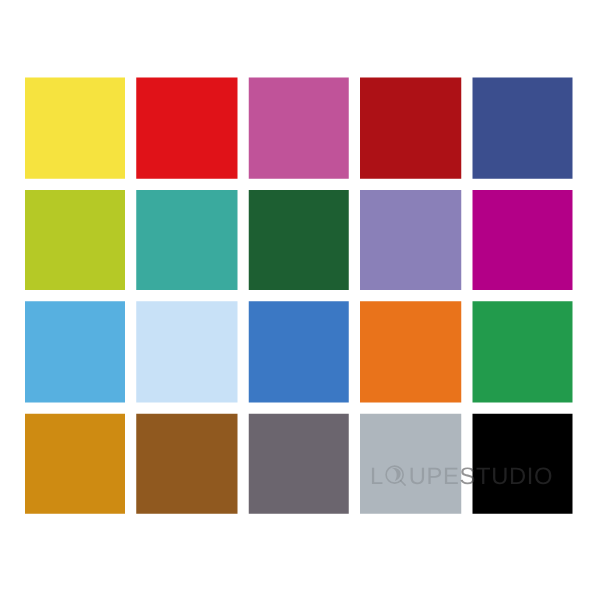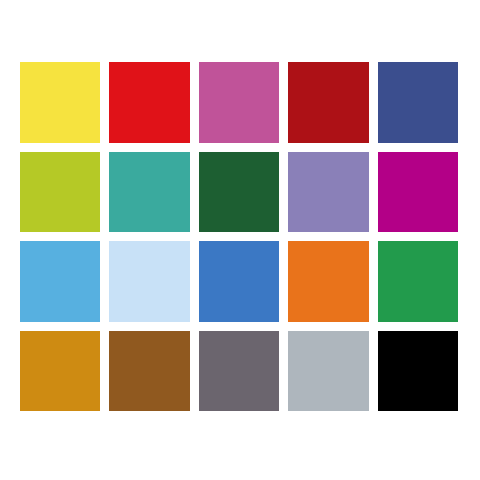--- a/index.html
+++ b/index.html
@@ -91,14 +91,23 @@
       <div class="swatch" style="background-color: rgb(59, 120, 196); grid-area: 3 / 3;"></div>
       <div class="swatch" style="background-color: rgb(233, 115, 27); grid-area: 3 / 4;"></div>
       <div class="swatch" style="background-color: rgb(34, 155, 76); grid-area: 3 / 5;"></div>
       <div class="swatch" style="background-color: rgb(206, 139, 18); grid-area: 4 / 1;"></div>
       <div class="swatch" style="background-color: rgb(144, 89, 31); grid-area: 4 / 2;"></div>
       <div class="swatch" style="background-color: rgb(107, 101, 110); grid-area: 4 / 3;"></div>
       <div class="swatch" style="background-color: rgb(174, 182, 189); grid-area: 4 / 4;"></div>
       <div class="swatch" style="background-color: rgb(0, 0, 0); grid-area: 4 / 5;"></div>
     </div>
 
+  <div id="watermark">
+    <span class="wm-text">
+      <span class="wm-l">L</span><span class="wm-loupe-icon"><svg width="19" height="19" viewBox="0 0 24 24" aria-hidden="true">
+          <circle cx="11" cy="11" r="8.6" fill="none" stroke="rgba(120,124,130,0.40)" stroke-width="1.6"></circle>
+          <path d="M8.2 4.4 C13.4 6.2 14.6 12.4 11.2 17.4 C14.6 16.4 17.6 12.8 17.0 9.0 C16.5 5.8 12.4 3.6 8.2 4.4 Z" fill="rgba(120,124,130,0.40)"></path>
+          <line x1="17.2" y1="17.2" x2="21.6" y2="21.6" stroke="rgba(120,124,130,0.40)" stroke-width="1.6" stroke-linecap="round"></line>
+        </svg></span><span class="wm-upe">UPE</span><span class="wm-studio">STUDIO</span>
+    </span>
+  </div>
 
 </div>
 
 </body></html>

